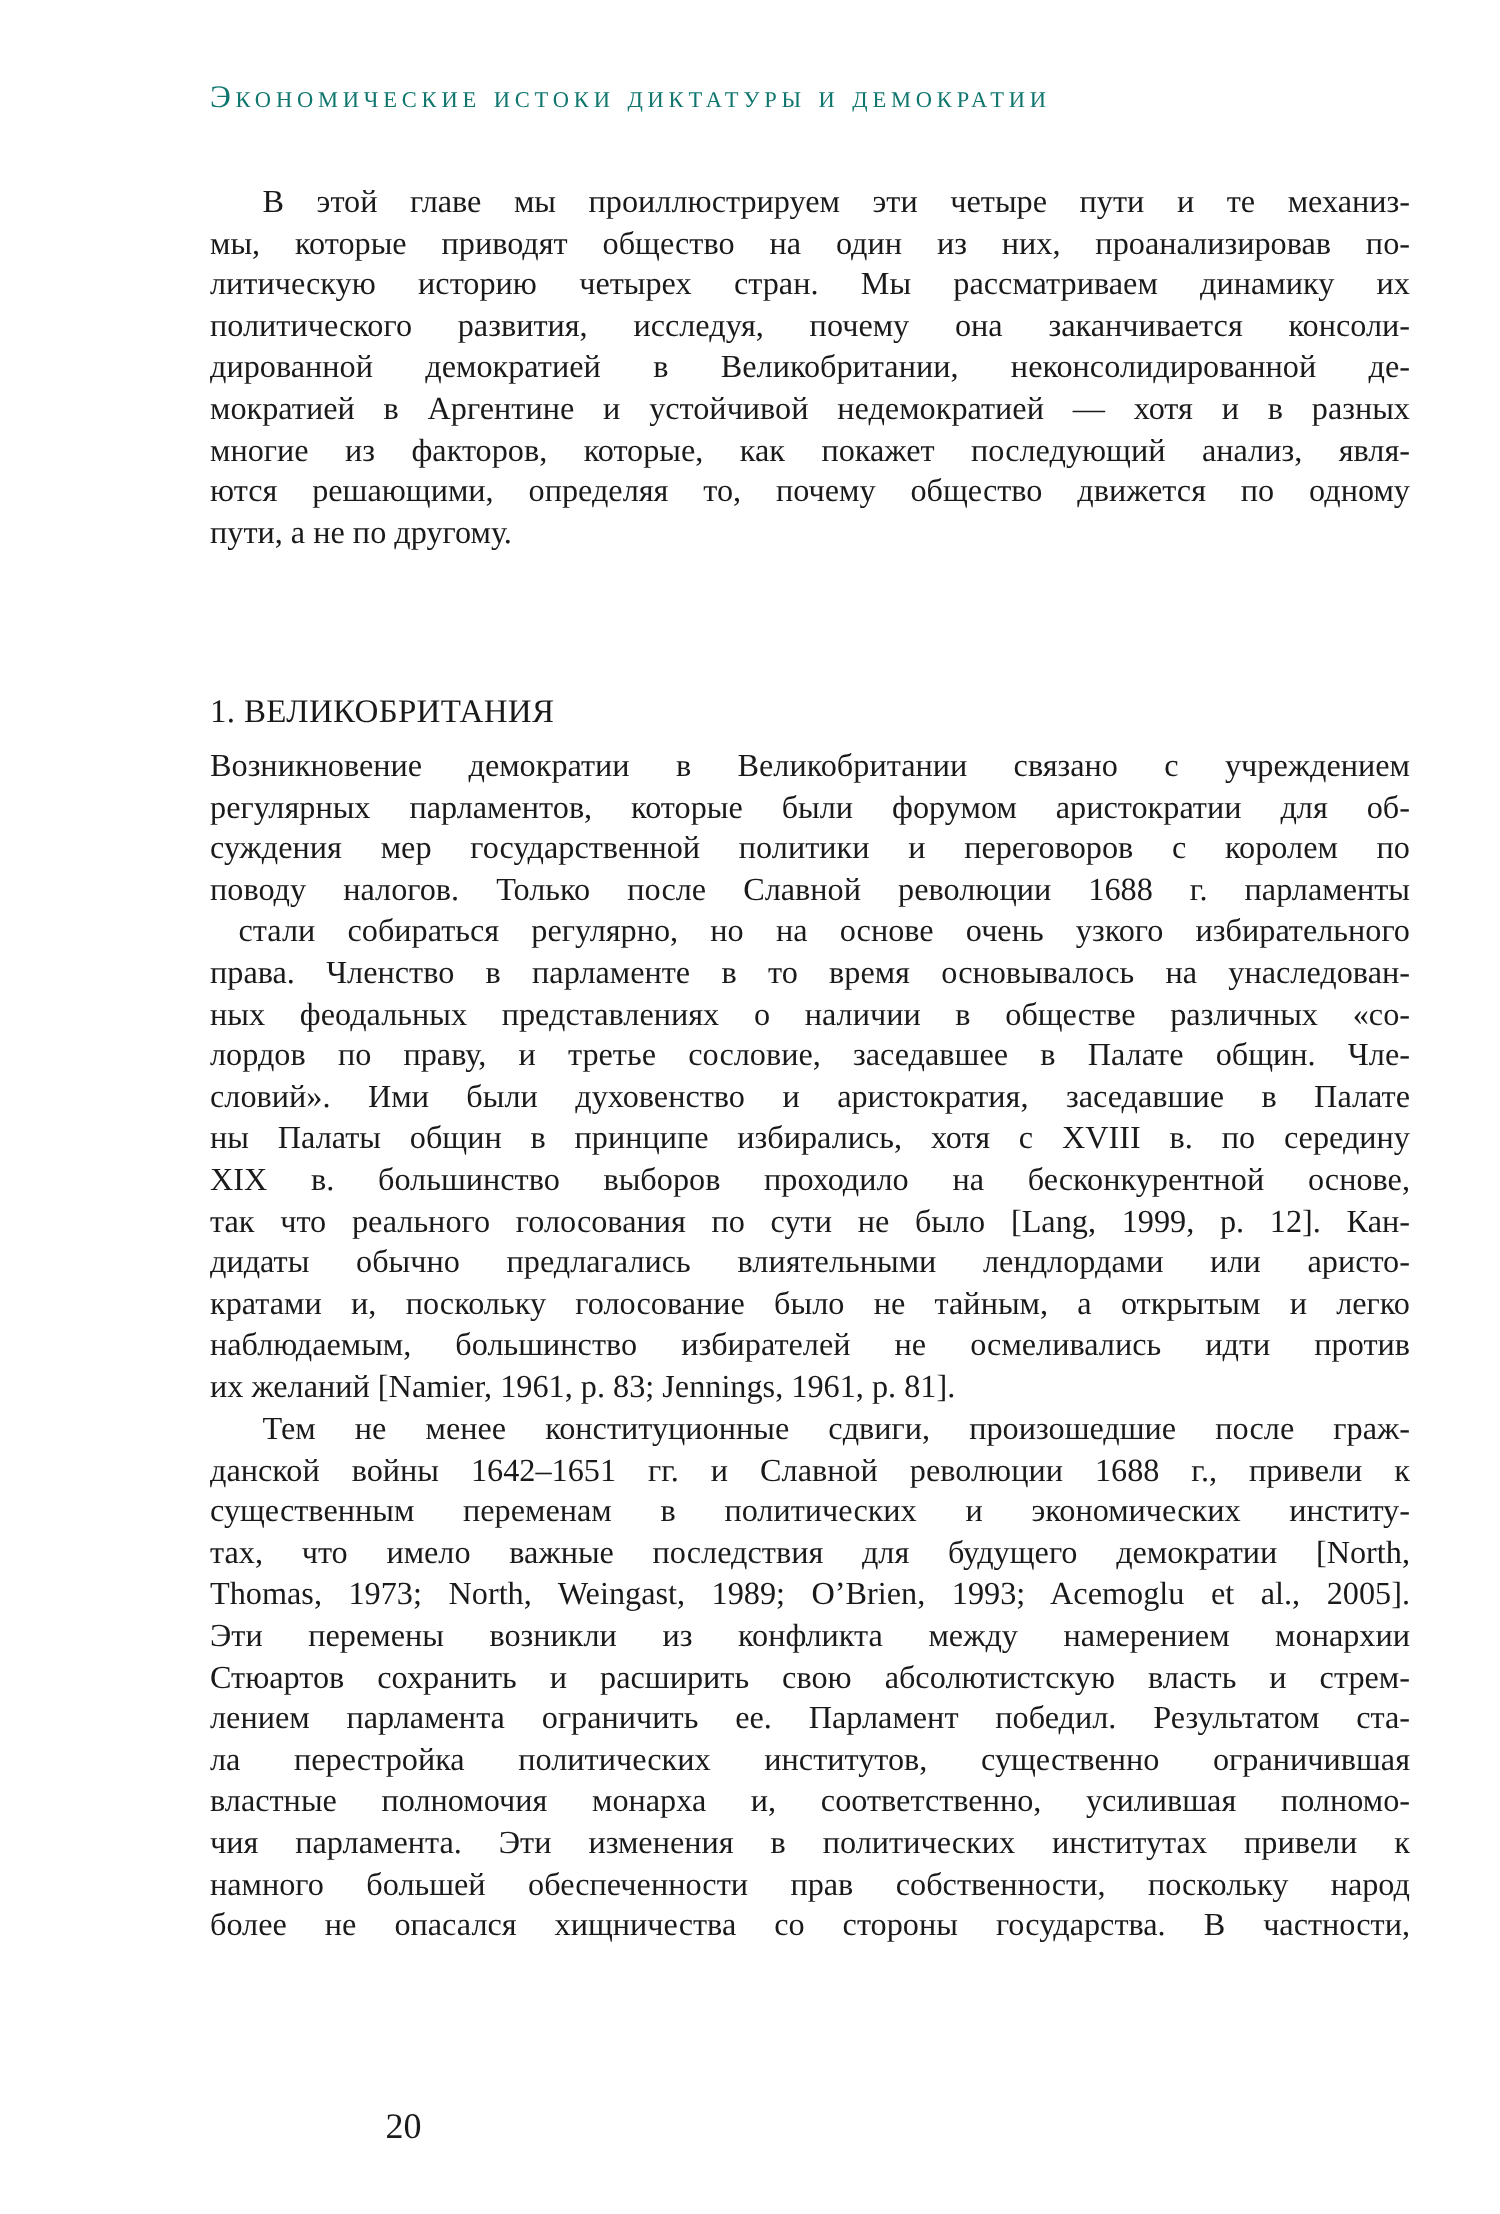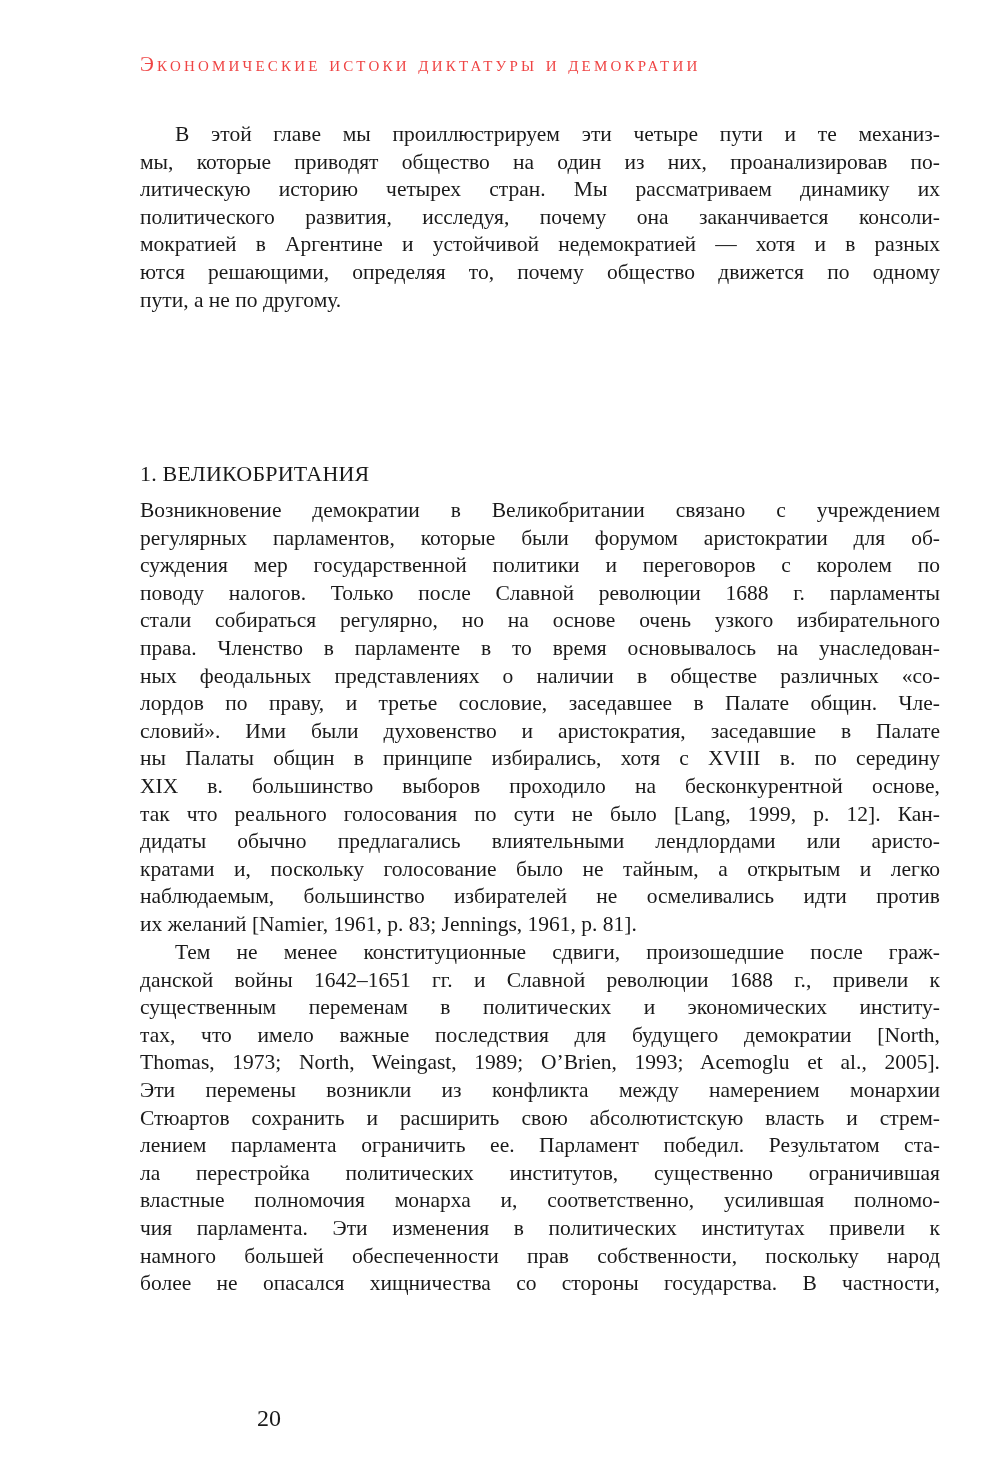--- a/index.html
+++ b/index.html
@@ -17,21 +17,21 @@
   }
   .running-head {
     position: absolute;
     left: 140px;
     top: 52px;
     width: 800px;
     font-size: 21px;
     letter-spacing: 3.2px;
     font-variant: small-caps;
     white-space: nowrap;
-    color: #ef4444;
+    color: #0f766e;
   }
   .text-block {
     position: absolute;
     left: 140px;
     width: 800px;
   }
   .line {
     display: block;
     height: 27.6px;
     line-height: 27.6px;
@@ -68,33 +68,35 @@
 </head>
 <body>
 
 <div class="running-head">Экономические истоки диктатуры и демократии</div>
 
 <div class="text-block" style="top:121px;">
   <span class="line indent" style="white-space: normal; text-align-last: justify;">В этой главе мы проиллюстрируем эти четыре пути и те механиз-</span>
   <span class="line" style="white-space: normal; text-align-last: justify;">мы, которые приводят общество на один из них, проанализировав по-</span>
   <span class="line" style="white-space: normal; text-align-last: justify;">литическую историю четырех стран. Мы рассматриваем динамику их</span>
   <span class="line" style="white-space: normal; text-align-last: justify;">политического развития, исследуя, почему она заканчивается консоли-</span>
+  <span class="line" style="white-space: normal; text-align-last: justify;">дированной демократией в Великобритании, неконсолидированной де-</span>
   <span class="line" style="white-space: normal; text-align-last: justify;">мократией в Аргентине и устойчивой недемократией — хотя и в разных</span>
+  <span class="line" style="white-space: normal; text-align-last: justify;">многие из факторов, которые, как покажет последующий анализ, явля-</span>
   <span class="line" style="white-space: normal; text-align-last: justify;">ются решающими, определяя то, почему общество движется по одному</span>
   <span class="line last">пути, а не по другому.</span>
 </div>
 
 <div class="section-heading">1. ВЕЛИКОБРИТАНИЯ</div>
 
 <div class="text-block" style="top:497px;">
   <span class="line" style="white-space: normal; text-align-last: justify;">Возникновение демократии в Великобритании связано с учреждением</span>
   <span class="line" style="white-space: normal; text-align-last: justify;">регулярных парламентов, которые были форумом аристократии для об-</span>
   <span class="line" style="white-space: normal; text-align-last: justify;">суждения мер государственной политики и переговоров с королем по</span>
   <span class="line" style="white-space: normal; text-align-last: justify;">поводу налогов. Только после Славной революции 1688 г. парламенты</span>
-  <span class="line" style="white-space: normal; text-align-last: justify;">стали собираться регулярно, но на основе очень узкого избирательного</span>
+  <span class="line" style="white-space: normal; text-align-last: justify; margin-left: 19px;">стали собираться регулярно, но на основе очень узкого избирательного</span>
   <span class="line" style="white-space: normal; text-align-last: justify;">права. Членство в парламенте в то время основывалось на унаследован-</span>
   <span class="line" style="white-space: normal; text-align-last: justify;">ных феодальных представлениях о наличии в обществе различных «со-</span>
   <span class="line" style="white-space: normal; text-align-last: justify;">лордов по праву, и третье сословие, заседавшее в Палате общин. Чле-</span>
   <span class="line" style="white-space: normal; text-align-last: justify;">словий». Ими были духовенство и аристократия, заседавшие в Палате</span>
   <span class="line" style="white-space: normal; text-align-last: justify;">ны Палаты общин в принципе избирались, хотя с XVIII в. по середину</span>
   <span class="line" style="white-space: normal; text-align-last: justify;">XIX в. большинство выборов проходило на бесконкурентной основе,</span>
   <span class="line" style="white-space: normal; text-align-last: justify;">так что реального голосования по сути не было [Lang, 1999, p. 12]. Кан-</span>
   <span class="line" style="white-space: normal; text-align-last: justify;">дидаты обычно предлагались влиятельными лендлордами или аристо-</span>
   <span class="line" style="white-space: normal; text-align-last: justify;">кратами и, поскольку голосование было не тайным, а открытым и легко</span>
   <span class="line" style="white-space: normal; text-align-last: justify;">наблюдаемым, большинство избирателей не осмеливались идти против</span>

